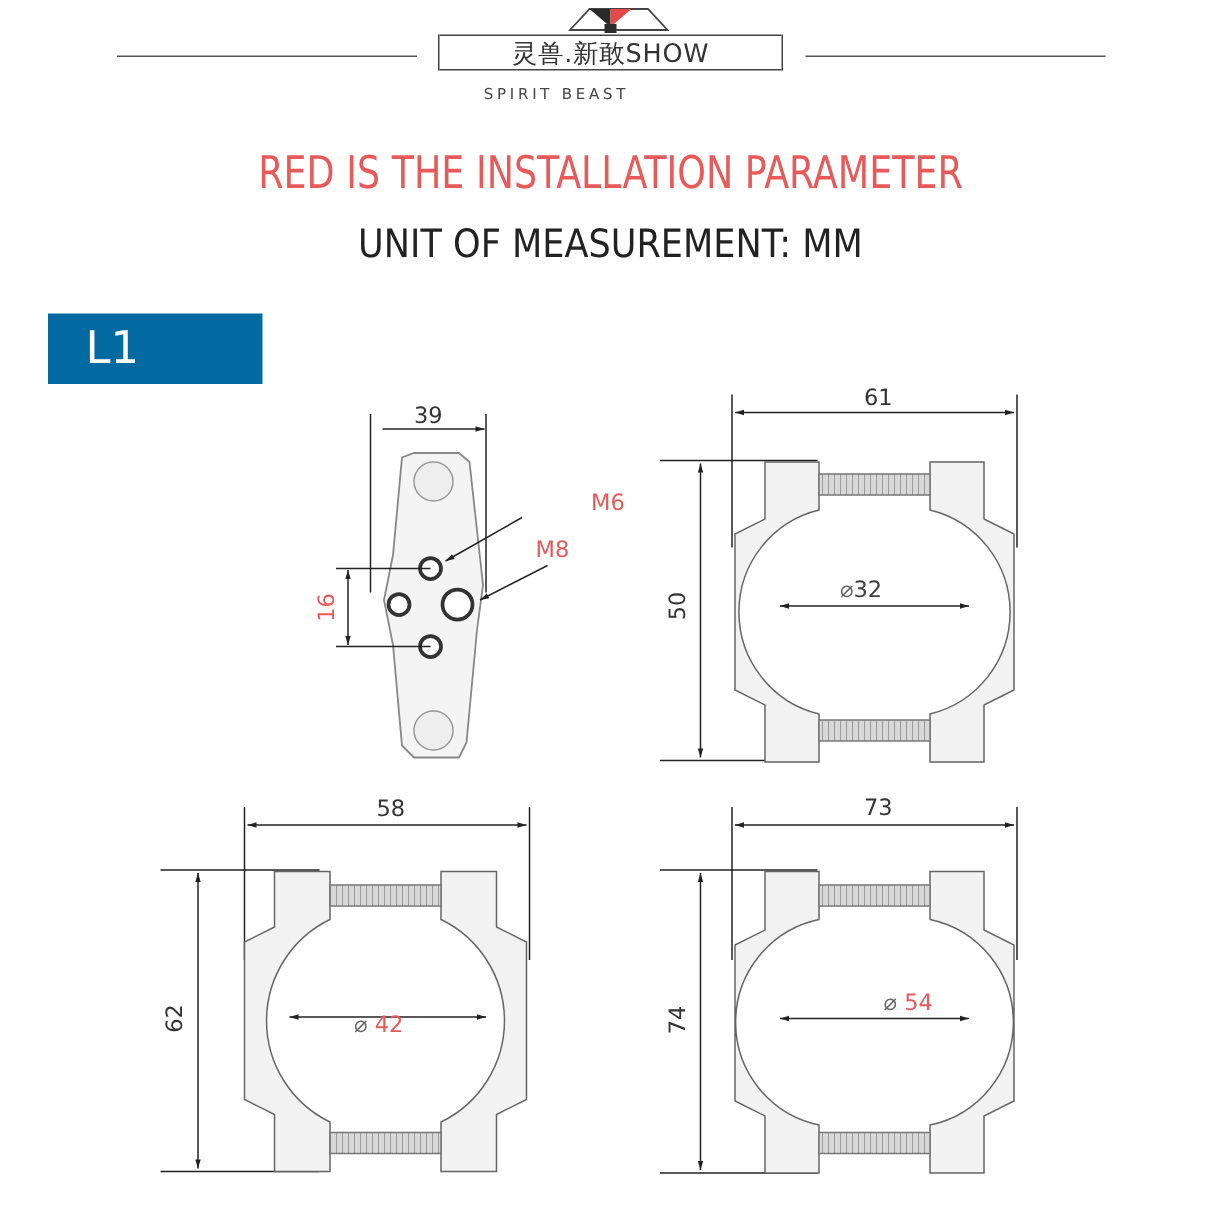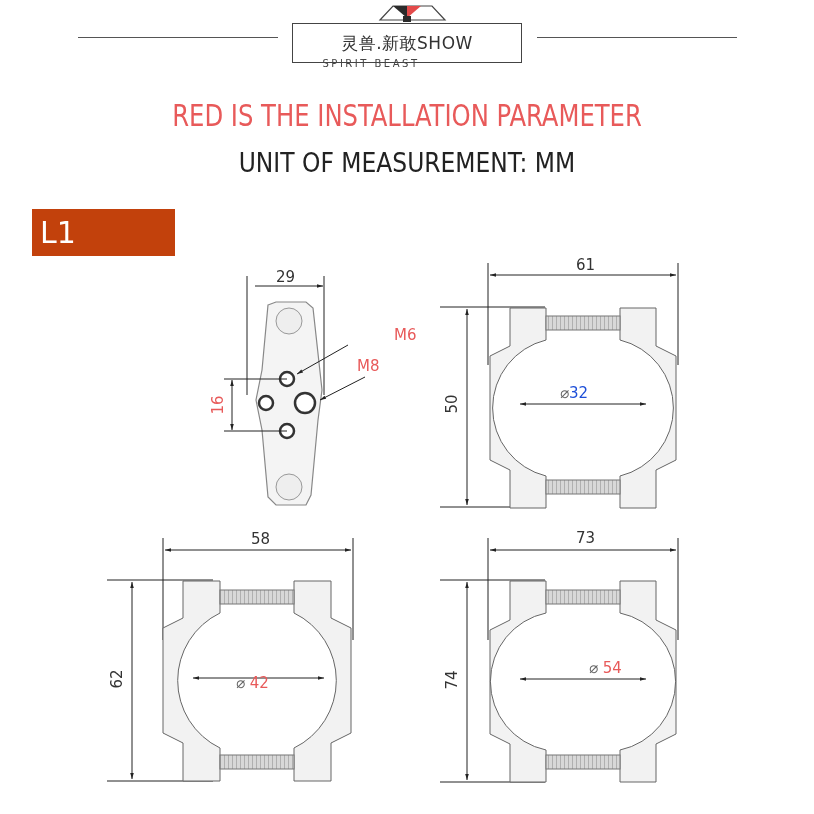--- a/index.html
+++ b/index.html
@@ -1,25 +1,25 @@
 <!DOCTYPE html>
 <html><head>
 <meta charset="utf-8">
 <style>
   * { box-sizing: border-box; margin: 0; padding: 0; }
   body { width: 814px; height: 814px; background: #ffffff; position: relative; overflow: hidden; font-family: "DejaVu Sans", sans-serif; }
   .hline { position: absolute; height: 1px; background: #555; }
-  .brand-box { position: absolute; left: 292px; top: 23px; width: 230px; height: 40px; border-left: 1px solid #444; border-right: 1px solid #444; display:flex; align-items:center; justify-content:center; }
+  .brand-box { position: absolute; left: 292px; top: 23px; width: 230px; height: 24px; border-left: 1px solid #444; border-right: 1px solid #444; display:flex; align-items:center; justify-content:center; }
   .brand-box::before { content:""; position:absolute; left:0; right:0; top:0; height:1px; background:#444; }
   .brand-box::after { content:""; position:absolute; left:0; right:0; bottom:0; height:1px; background:#444; }
   .brand-text { font-size: 17px; color: #333; letter-spacing: 0.5px; }
   .subbrand { position:absolute; left:0; width:742px; top:58px; text-align:center; font-size:10px; letter-spacing:2.5px; color:#444; }
   .title-red { position:absolute; left:0; width:814px; top:98px; text-align:center; font-family:"DejaVu Sans Condensed","DejaVu Sans",sans-serif; font-size:30px; color:#e85a5a; font-stretch: condensed; transform: scaleX(0.9); }
   .title-black { position:absolute; left:0; width:814px; top:148px; text-align:center; font-size:26px; color:#222; transform: scaleX(0.9); }
-  .badge { position:absolute; left:32px; top:209px; width:143px; height:47px; background:#c2410c; color:#fff; font-size:30px; padding-left:8px; line-height:47px; }
+  .badge { position:absolute; left:32px; top:209px; width:143px; height:47px; background:#0369a1; color:#fff; font-size:30px; padding-left:25px; line-height:47px; }
   .dim { position:absolute; font-size:15px; color:#333; }
   .dim-red { color:#e85a5a; }
   svg { position:absolute; left:0; top:0; }
 </style>
 </head>
 <body>
 
 <div class="hline" style="left:78px; top:37px; width:200px;"></div>
 <div class="hline" style="left:537px; top:37px; width:200px;"></div>
 
@@ -105,29 +105,29 @@
     <line x1="440" y1="782" x2="545" y2="782" stroke="#222"></line>
     <line x1="467" y1="582" x2="467" y2="780" stroke="#222" marker-start="url(#arr)" marker-end="url(#arr)"></line>
     <path d="M510,581 L546,581 L546,613 A70,70 0 0 0 546,750 L546,782 L510,782 L510,744 L490,734 L490,630 L510,620 Z" fill="#f2f2f2" stroke="#666"></path>
     <path d="M656,581 L620,581 L620,613 A70,70 0 0 1 620,750 L620,782 L656,782 L656,744 L676,734 L676,630 L656,620 Z" fill="#f2f2f2" stroke="#666"></path>
     <rect x="546" y="590" width="74" height="14" fill="url(#thread)" stroke="#777"></rect>
     <rect x="546" y="755" width="74" height="14" fill="url(#thread)" stroke="#777"></rect>
     <line x1="520" y1="679" x2="646" y2="679" stroke="#222" marker-start="url(#arr)" marker-end="url(#arr)"></line>
   </g>
 </svg>
 
-<div class="dim" style="left:276px; top:268px;">29</div>
+<div class="dim" style="left:276px; top:268px;">39</div>
 <div class="dim dim-red" style="left:208px; top:396px; transform:rotate(-90deg);">16</div>
 <div class="dim dim-red" style="left:346px; top:326px;margin-left:48px;">M6</div>
 <div class="dim dim-red" style="left:357px; top:357px;">M8</div>
 
 <div class="dim" style="left:576px; top:256px;">61</div>
 <div class="dim" style="left:442px; top:395px; transform:rotate(-90deg);">50</div>
 <div class="dim" style="left:560px; top:384px;">
-  <span style="color:#666;">⌀</span><span class="dim-red" style="color:#1d4ed8;">32</span>
+  <span style="color:#666;">⌀</span><span class="dim-red" style="color:#404040;">32</span>
 </div>
 
 <div class="dim" style="left:251px; top:530px;">58</div>
 <div class="dim" style="left:107px; top:670px; transform:rotate(-90deg);">62</div>
 <div class="dim" style="left:236px; top:658px;margin-top:16px;">
   <span style="color:#666;">⌀</span> <span style="color:#e85a5a;">42</span>
 </div>
 
 <div class="dim" style="left:576px; top:529px;">73</div>
 <div class="dim" style="left:442px; top:671px; transform:rotate(-90deg);">74</div>

